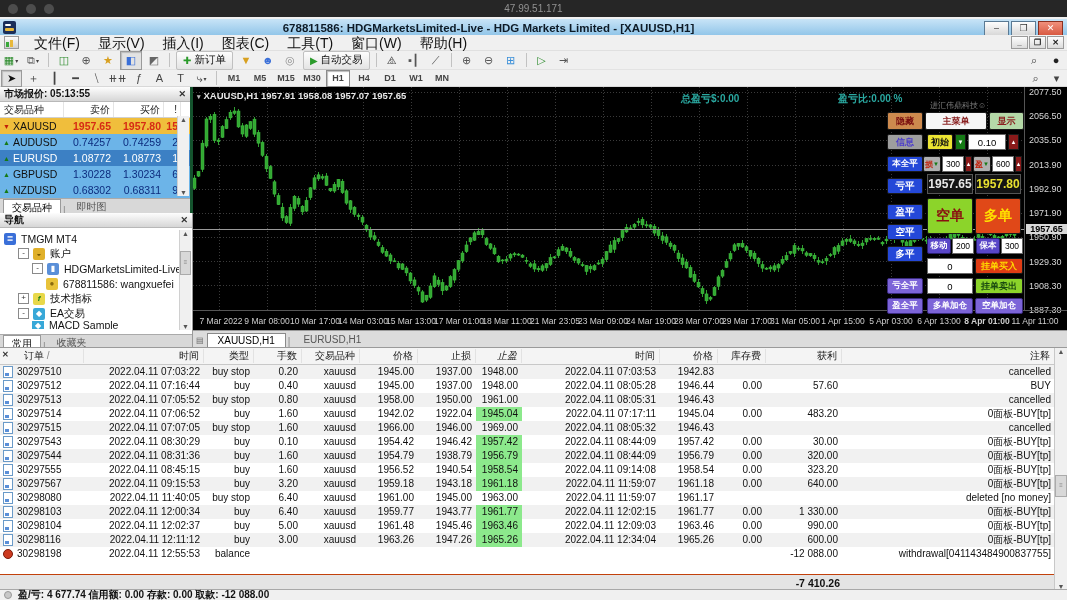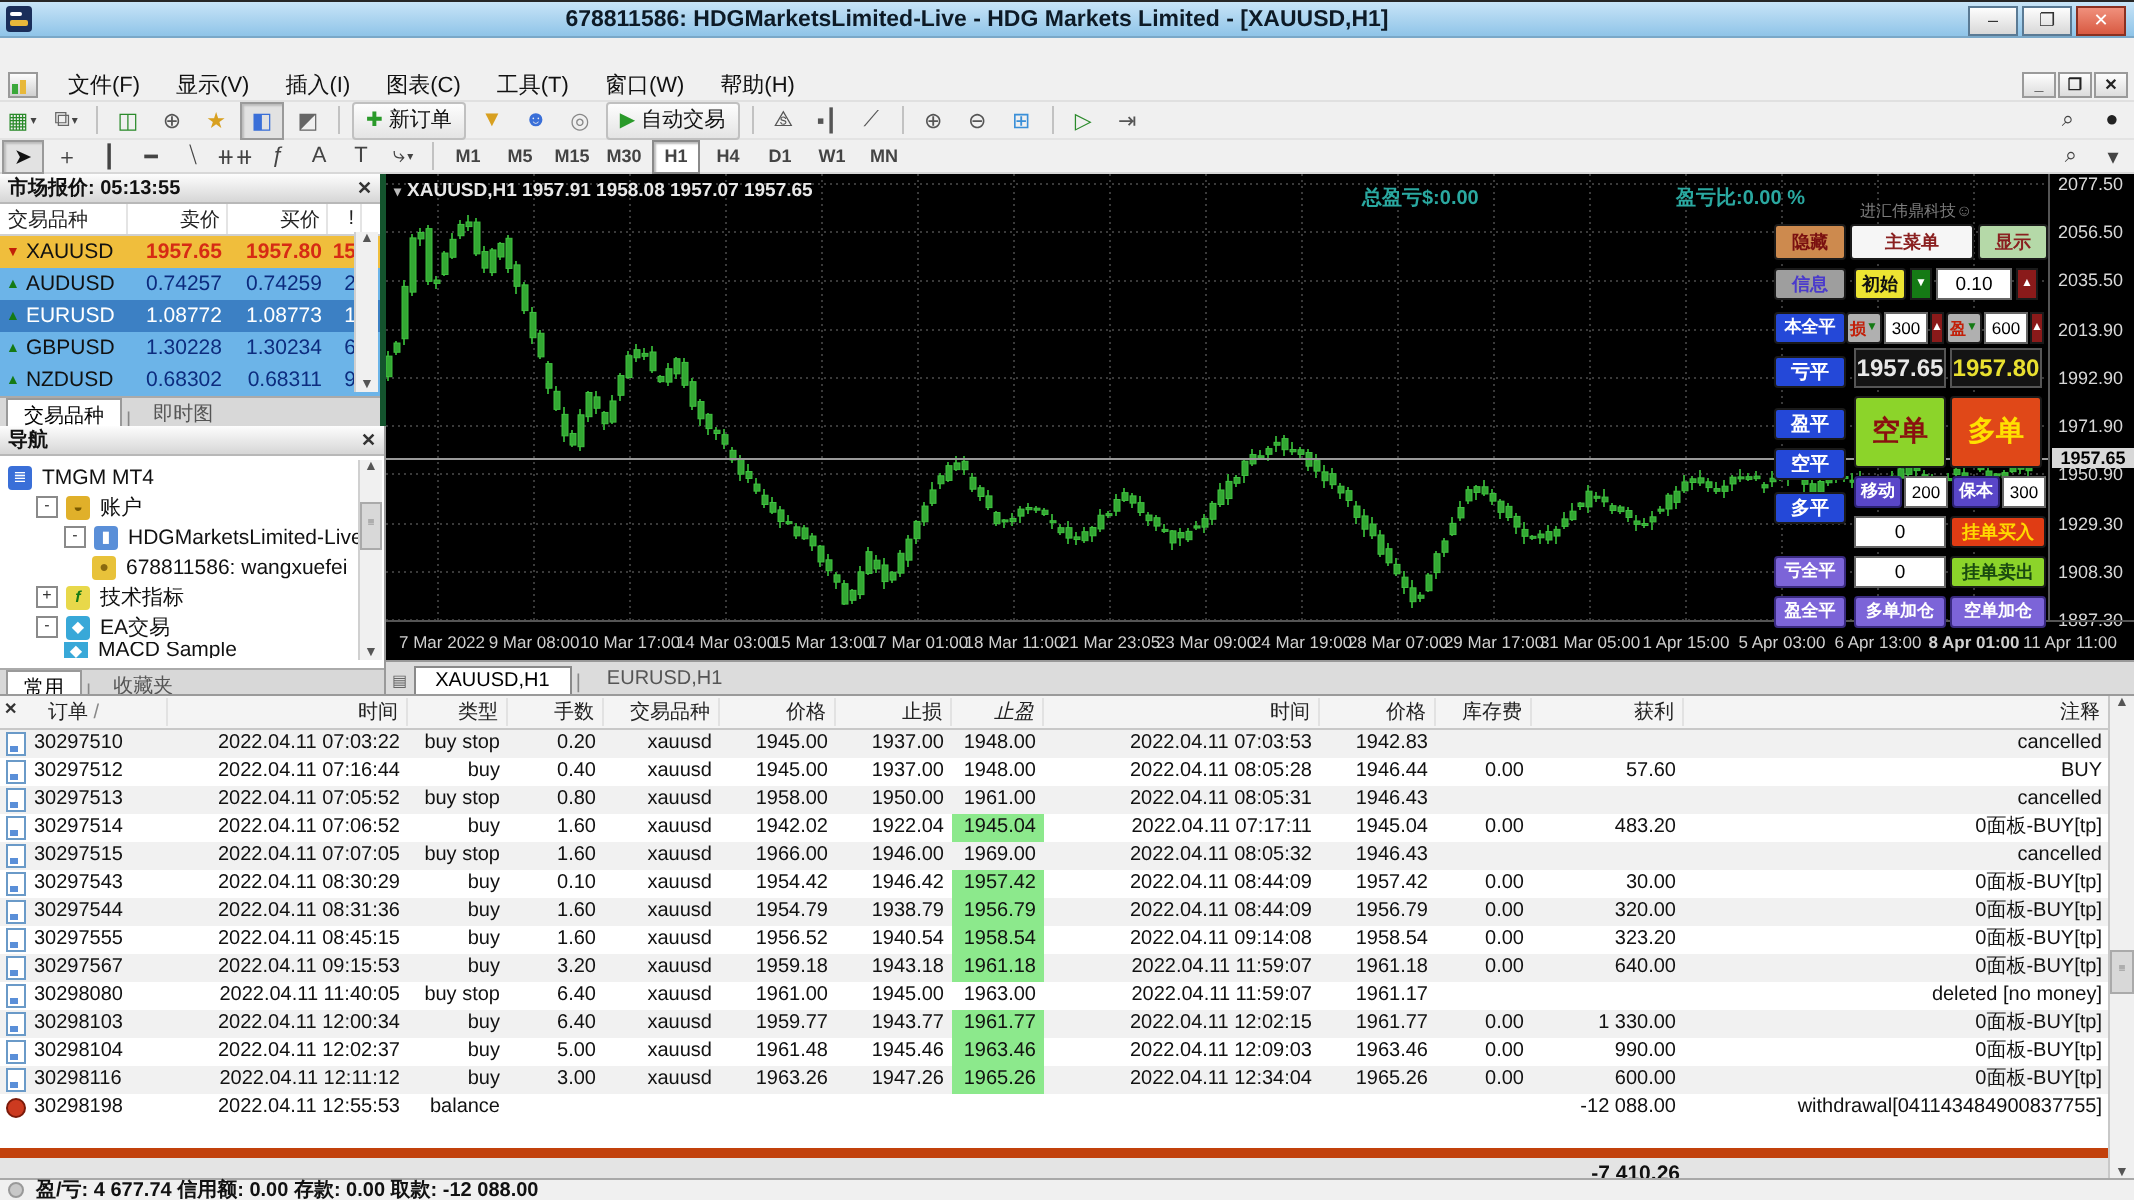--- a/index.html
+++ b/index.html
@@ -4,36 +4,36 @@
 <style>
   html,body{margin:0;padding:0;}
   body{width:1067px;height:600px;overflow:hidden;position:relative;background:#f0f0f0;
        font-family:"Liberation Sans",sans-serif;-webkit-font-smoothing:antialiased;}
   .abs{position:absolute;box-sizing:border-box;}
   
   #macbar{left:0;top:0;width:1067px;height:17px;background:#262626;display:flex;align-items:center;}
   .macdot{width:10px;height:10px;border-radius:50%;background:#4d4d4d;margin-left:8px;}
   #mac-title{position:absolute;left:0;right:0;text-align:center;color:#929292;font-size:10px;}
   
-  #titlebar{left:0;top:1px;width:1067px;height:18px;background:linear-gradient(#c8e4f7,#8fc4e8);
+  #titlebar{left:0;top:19px;width:1067px;height:18px;background:linear-gradient(#c8e4f7,#8fc4e8);
             border-bottom:1px solid #7aa8c8;display:flex;align-items:center;}
   #mt4logo{width:13px;height:13px;margin-left:3px;border-radius:2px;background:#1a2e5a;position:relative;}
   #mt4logo:before{content:"";position:absolute;left:2px;top:7px;width:9px;height:3px;background:#e8b83a;border-radius:1px;}
   #mt4logo:after{content:"";position:absolute;left:2px;top:3px;width:6px;height:2px;background:#fff;border-radius:1px;}
   #win-title{position:absolute;left:0;right:90px;text-align:center;font-size:11.5px;color:#0d1a26;font-weight:bold;}
   .winbtn{width:25px;height:15px;border:1px solid #5a7a94;background:linear-gradient(#fdfdfd,#d8d8d8);
           font-size:9px;line-height:13px;text-align:center;color:#333;margin-left:2px;box-sizing:border-box;}
   .winbtn.close{background:linear-gradient(#f0907c,#d85a42);color:#fff;border-color:#8a3020;}
   #winbtns{position:absolute;right:4px;top:2px;display:flex;}
   
   #menubar{left:0;top:35px;width:1067px;height:16px;background:#f0f0f0;display:flex;align-items:center;border-bottom:1px solid #e0e0e0;}
   #menu-chart-ico{width:13px;height:11px;margin:0 6px 0 4px;background:linear-gradient(#fdfdfd,#d0d0d0);border:1px solid #9a9a9a;position:relative;}
   #menu-chart-ico:before{content:"";position:absolute;left:1px;bottom:1px;width:3px;height:5px;background:#3aa83a;}
   #menu-chart-ico:after{content:"";position:absolute;left:5px;bottom:1px;width:3px;height:7px;background:#e8b83a;}
-  .menu-item{font-size:11px;color:#111;padding:0 9px;line-height:16px;}
+  .menu-item{font-size:14px;color:#111;padding:0 9px;line-height:16px;}
   #mdibtns{position:absolute;right:3px;top:1px;display:flex;}
   .mdibtn{width:17px;height:13px;border:1px solid #9a9a9a;background:linear-gradient(#fdfdfd,#dcdcdc);
           font-size:8px;line-height:11px;text-align:center;color:#222;margin-left:1px;box-sizing:border-box;font-weight:bold;}
   
   #toolbar1{left:0;top:51px;width:1067px;height:19px;background:#f0f0f0;display:flex;align-items:center;border-bottom:1px solid #e3e3e3;}
   #toolbar2{left:0;top:70px;width:1067px;height:17px;background:#f0f0f0;display:flex;align-items:center;border-bottom:1px solid #d8d8d8;}
   .tbico{min-width:20px;height:17px;display:flex;align-items:center;justify-content:center;font-size:11px;color:#555;margin:0 1px;}
   .tbico.sm{height:15px;min-width:19px;}
   .tbsep{width:1px;height:14px;background:#c2c2c2;margin:0 4px;}
   .caret{font-size:6px;color:#444;margin-left:1px;}
@@ -129,21 +129,21 @@
   .thc.first{text-align:left;padding-left:24px;}
   #t-close{position:absolute;left:2px;top:2px;font-size:8px;color:#333;font-weight:bold;}
   .trow{height:14px;display:flex;align-items:center;font-size:10px;color:#111;}
   .trow.oddbg{background:#f1f1f1;}
   .tc{text-align:right;padding-right:4px;box-sizing:border-box;flex:none;white-space:nowrap;overflow:hidden;height:14px;line-height:14px;}
   .tc.first{text-align:left;padding-left:3px;display:flex;align-items:center;}
   .tc.green{background:#8ce98c;}
   .docico{width:8px;height:10px;background:#fff;border:1px solid #6a9ac8;margin-right:4px;flex:none;position:relative;}
   .docico:before{content:"";position:absolute;left:1px;bottom:1px;width:4px;height:3px;background:#5a8fd8;}
   .balico{width:8px;height:8px;border-radius:50%;background:#cc3a20;border:1px solid #7a1a0a;margin-right:4px;flex:none;}
-  #t-summary{position:absolute;left:0;top:226px;width:1055px;height:16px;background:#e4e4e4;border-top:5px solid #c2410c;
+  #t-summary{position:absolute;left:0;top:226px;width:1055px;height:16px;background:#e4e4e4;border-top:1px solid #c2410c;
              display:flex;align-items:center;}
   #t-total{width:842px;text-align:right;font-size:10.5px;font-weight:bold;color:#111;padding-right:2px;box-sizing:border-box;}
   #t-scroll{position:absolute;right:0;top:0;width:12px;height:242px;background:#f0f0f0;border-left:1px solid #c8c8c8;
             display:flex;flex-direction:column;align-items:center;font-size:7px;color:#555;}
   #t-thumb{width:10px;height:20px;background:#d8d8d8;border:1px solid #aaa;margin-top:120px;font-size:6px;line-height:18px;text-align:center;color:#888;}
   
   #statusbar{left:0;top:589px;width:1067px;height:11px;background:#f0f0f0;border-top:1px solid #a8a8a8;
              display:flex;align-items:center;}
   #sb-dot{width:6px;height:6px;border-radius:50%;background:#c8c8c8;border:1px solid #999;margin:0 6px 0 4px;}
   #sb-text{font-size:10px;font-weight:bold;color:#111;}

